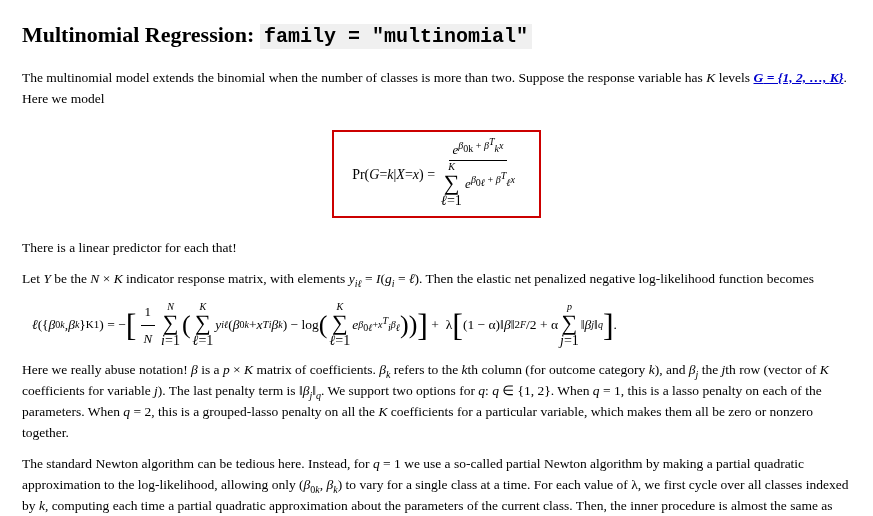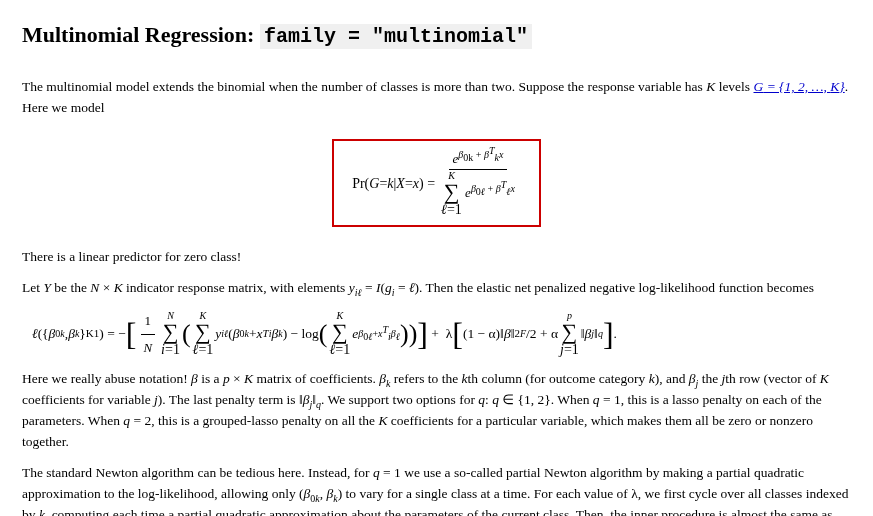--- a/index.html
+++ b/index.html
@@ -9,21 +9,21 @@
       line-height: 1.5;
       color: #000;
       background: #fff;
       padding: 18px 22px;
       width: 873px;
       min-height: 516px;
     }
     h1 {
       font-size: 22px;
       font-weight: bold;
-      margin-bottom: 25px;
+      margin-bottom: 16px;
       font-family: Georgia, serif;
     }
     h1 code {
       font-family: 'Courier New', monospace;
       font-size: 20px;
       background: #f0f0f0;
       padding: 1px 4px;
     }
     p {
       margin-bottom: 10px;
@@ -93,21 +93,21 @@
   </style>
 </head>
 <body>
 
 <h1>
   <span>Multinomial Regression: </span><code>family = "multinomial"</code>
 </h1>
 
 <p>
   The multinomial model extends the binomial when the number of classes is more than two. Suppose the response variable has <i>K</i> levels
-  <span style="text-decoration:underline; color:#0000cc; font-style:italic;"><i>G</i> = {1, 2, …, <i>K</i>}</span>. Here we model
+  <span style="text-decoration:underline; color:#0000cc; font-style:italic;font-weight:bold;"><i>G</i> = {1, 2, …, <i>K</i>}</span>. Here we model
 </p>
 
 <div class="centered-formula">
   <div class="formula-box">
     <span style="display:inline-flex; align-items:center; font-size:14px;">
       Pr(<i>G</i> = <i>k</i>|<i>X</i> = <i>x</i>) = 
       <span class="fraction">
         <span class="numer">
           <i>e</i><sup><i>β</i><sub>0k</sub> + <i>β</i><sup><i>T</i></sup><sub><i>k</i></sub><i>x</i></sup>
         </span>
@@ -118,21 +118,21 @@
             <span class="sum-bot"><i>ℓ</i>=1</span>
           </span>
           <i>e</i><sup><i>β</i><sub>0<i>ℓ</i></sub> + <i>β</i><sup><i>T</i></sup><sub><i>ℓ</i></sub><i>x</i></sup>
         </span>
       </span>
     </span>
   </div>
 </div>
 
 <p>
-  There is a linear predictor for zero class!
+  There is a linear predictor for each that!
 </p>
 
 <p>
   Let <i>Y</i> be the <i>N</i> × <i>K</i> indicator response matrix, with elements <i>y</i><sub><i>iℓ</i></sub> = <i>I</i>(<i>g</i><sub><i>i</i></sub> = <i>ℓ</i>). Then the elastic net penalized negative log-likelihood function becomes
 </p>
 
 <div class="big-formula">
   <span style="display:inline-flex; align-items:center; flex-wrap:wrap; font-size:13.5px;">
     
     <i>ℓ</i>({<i>β</i><sub>0<i>k</i></sub>, <i>β</i><sub><i>k</i></sub>}<span style="font-size:11px; vertical-align:super;">K</span><span style="font-size:11px; vertical-align:sub;">1</span>) = −

